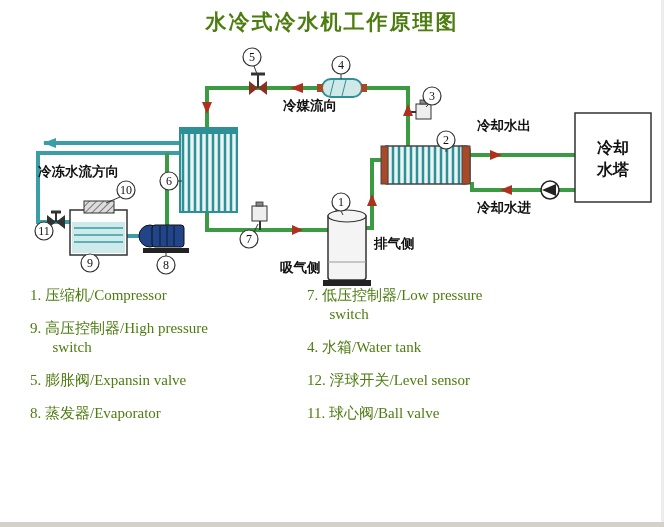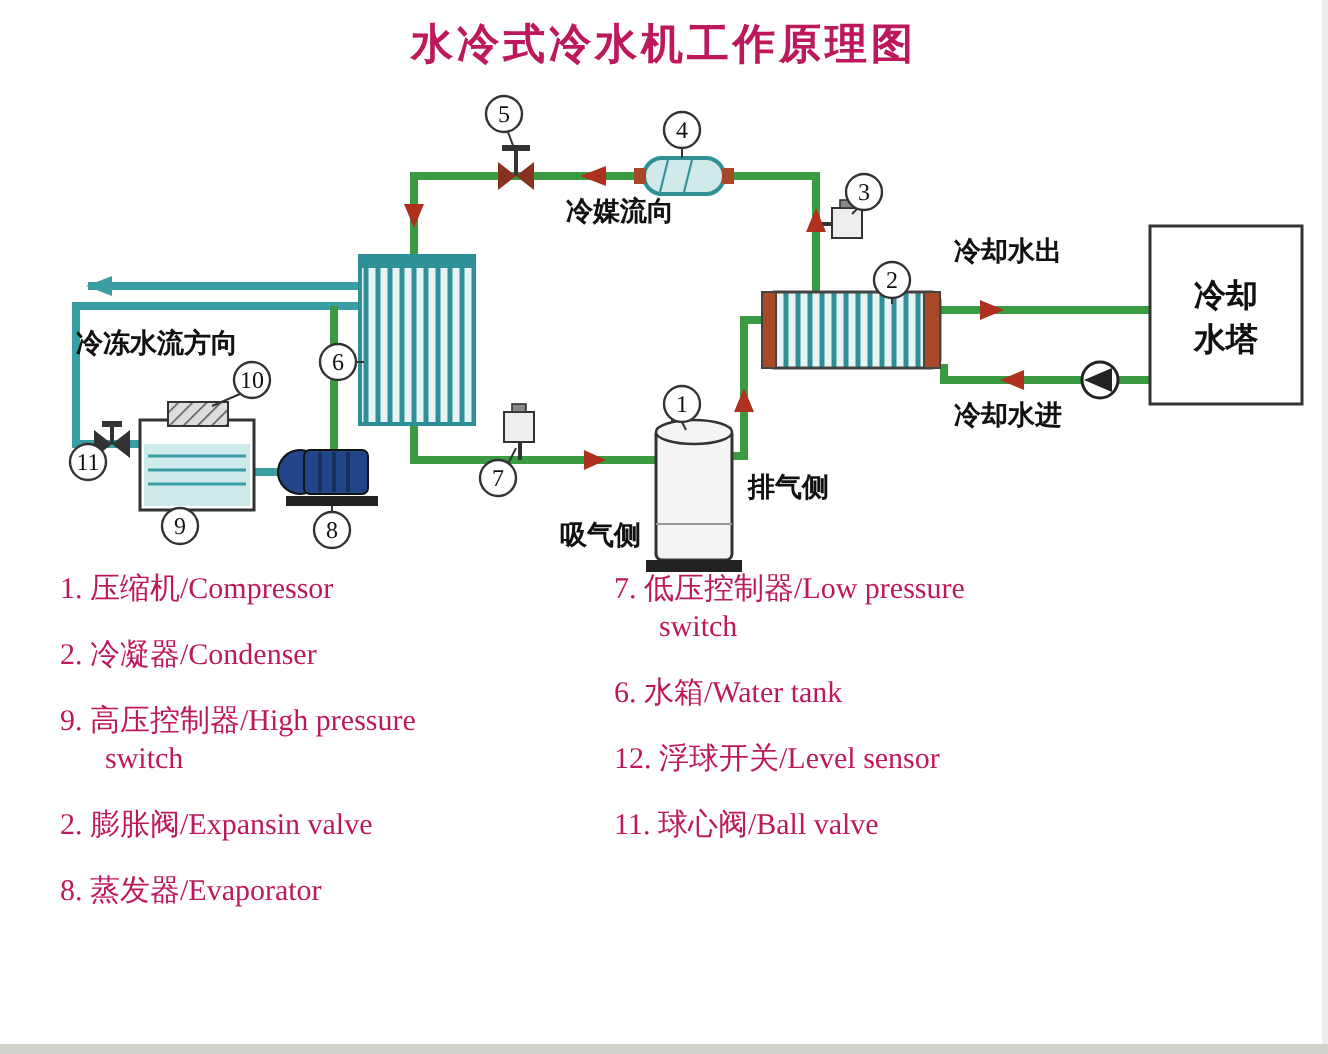--- a/index.html
+++ b/index.html
@@ -1,18 +1,18 @@
 <!DOCTYPE html>
 <html><head>
 <meta charset="utf-8">
 <style>
   * { margin:0; padding:0; box-sizing:border-box; }
   html,body { width:664px; height:527px; background:#fff; overflow:hidden; }
   .page { position:relative; width:664px; height:527px; background:#ffffff;
-          font-family:"Liberation Serif","DejaVu Serif",serif; color:#be185d; }
+          font-family:"Liberation Serif","DejaVu Serif",serif; color:#4d7c0f; }
   .title { position:absolute; top:8px; left:0; width:100%; text-align:center;
            font-size:21px; font-weight:bold; letter-spacing:2px; }
   svg.schematic { position:absolute; top:0; left:0; }
   .dlabel text { font-size:13.5px; font-weight:bold; fill:#111;
                  font-family:"Liberation Serif","DejaVu Serif",serif; }
   .tower-text { font-size:16px; font-weight:bold; fill:#111; text-anchor:middle;
                 font-family:"Liberation Serif","DejaVu Serif",serif; }
   .marker circle { fill:#fff; stroke:#333; stroke-width:1.2; }
   .marker text { font-size:12px; text-anchor:middle; fill:#111;
                  font-family:"Liberation Serif","DejaVu Serif",serif; }
@@ -216,30 +216,29 @@
     <g class="marker">
       <line class="mleader" x1="48" y1="224" x2="52" y2="222"></line>
       <circle cx="44" cy="231" r="9"></circle>
       <text x="44" y="235">11</text>
     </g>
   </svg>
 
   <div class="legend">
     <div class="legend-col left">
       <div class="legend-item">1. 压缩机/Compressor</div>
-      <div class="legend-item">2. 冷凝器/Condenser</div>
       <div class="legend-item">9. 高压控制器/High pressure
       switch</div>
-      <div class="legend-item">2. 膨胀阀/Expansin valve</div>
+      <div class="legend-item">5. 膨胀阀/Expansin valve</div>
       <div class="legend-item">8. 蒸发器/Evaporator</div>
     </div>
     <div class="legend-col right">
       <div class="legend-item">7. 低压控制器/Low pressure
       switch</div>
-      <div class="legend-item">6. 水箱/Water tank</div>
+      <div class="legend-item">4. 水箱/Water tank</div>
       <div class="legend-item">12. 浮球开关/Level sensor</div>
       <div class="legend-item">11. 球心阀/Ball valve</div>
     </div>
   </div>
 
   <div class="right-edge"></div>
   <div class="bottom-edge"></div>
 </div>
 
 </body></html>

